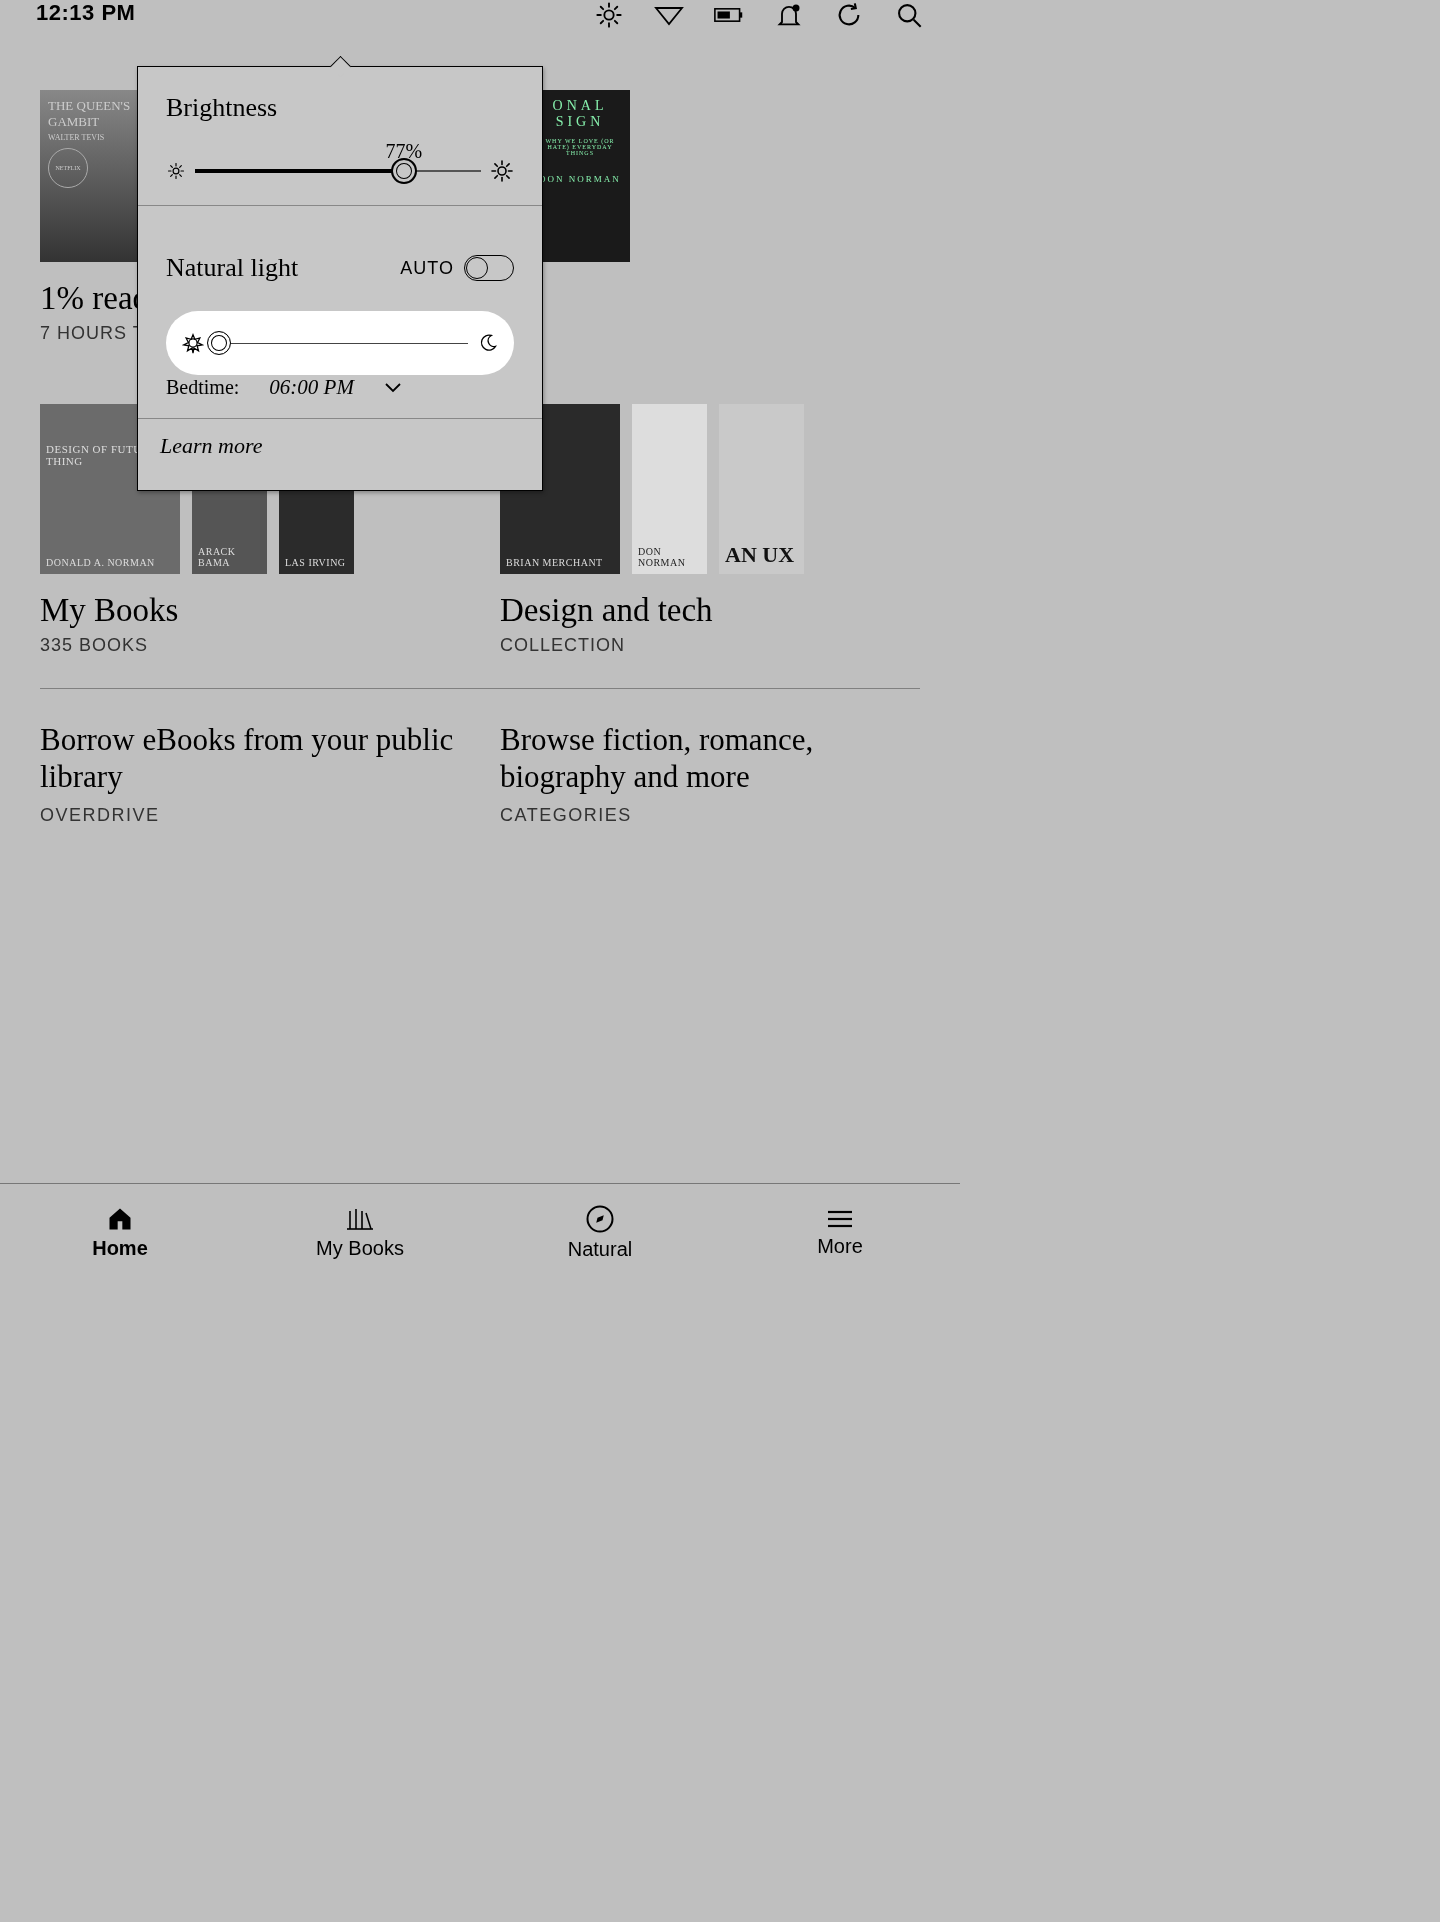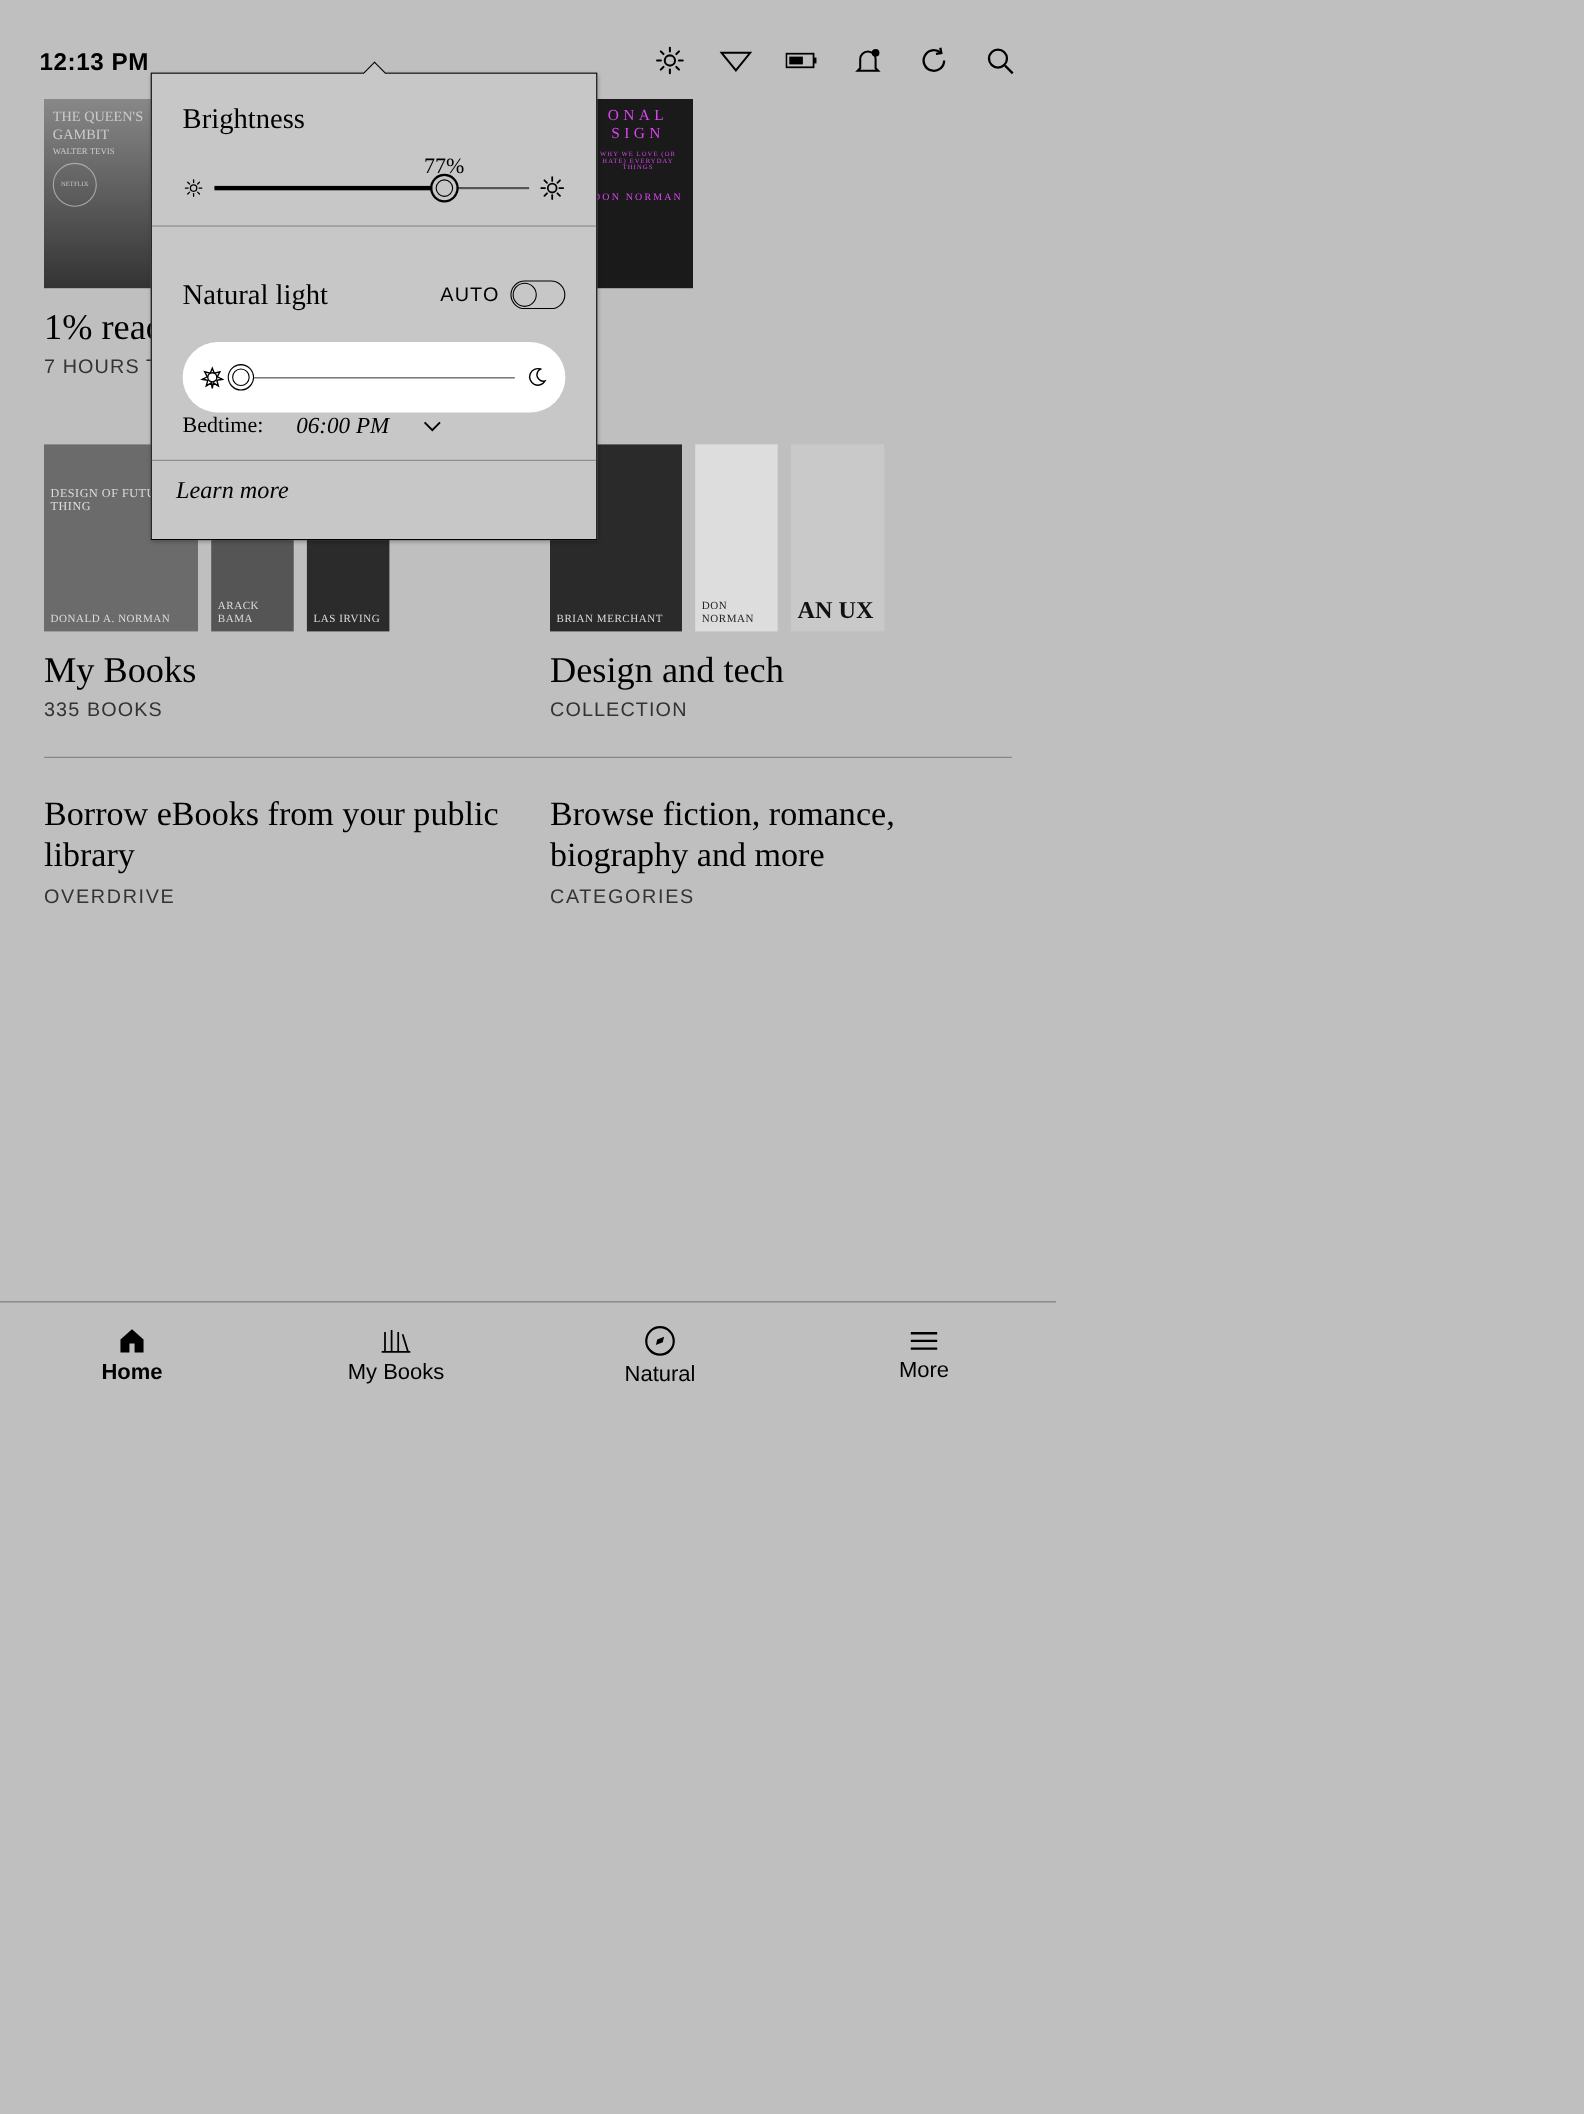--- a/index.html
+++ b/index.html
@@ -6,21 +6,21 @@
   html, body { width: 960px; height: 1281px; overflow: hidden; }
   body {
     font-family: Georgia, 'Times New Roman', serif;
     background: #bfbfbf;
     position: relative;
     color: #000;
   }
   
   .statusbar {
     position: absolute; top: 0; left: 0; right: 0; height: 70px;
-    display: flex; align-items: flex-end; padding: 0 36px 0 36px;
+    display: flex; align-items: flex-start; padding: 0 36px 0 36px;
   }
   .statusbar .time { font-family: -apple-system, Helvetica, Arial, sans-serif; font-size: 22px; font-weight: 600; letter-spacing: 0.5px; }
   .statusbar .icons { margin-left: auto; display: flex; gap: 30px; align-items: center; }
   .statusbar .icons > * { width: 30px; height: 30px; display:flex; align-items:center; justify-content:center; }
   svg { display:block; }
 
   
   .home {
     position: absolute; inset: 0; padding: 90px 40px 0 40px;
   }
@@ -29,21 +29,21 @@
   .cover.wide { width:140px; }
   .section-title { font-size:33px; margin-top:18px; }
   .section-sub { font-family:-apple-system,Helvetica,Arial,sans-serif; font-size:18px; letter-spacing:1px; color:#333; margin-top:6px; }
   .two-col { display:flex; gap:40px; }
   .col { flex:1; }
   hr.sep { border:none; border-top:1px solid #808080; margin:32px 0; }
   .link-title { font-size:31px; line-height:1.2; }
   .link-sub { font-family:-apple-system,Helvetica,Arial,sans-serif; font-size:18px; letter-spacing:1.5px; color:#333; margin-top:10px; }
 
   .big-cover { background:#444; color:#ccc; width:130px; height:172px; display:flex; flex-direction:column; justify-content:flex-end; padding:8px; font-size:11px; text-transform:uppercase;}
-  .big-cover.dark{ background:#1a1a1a; color:#d946ef;}
+  .big-cover.dark{ background:#1a1a1a; color:#86efac;}
   .big-cover-row{ display:flex; gap:360px; }
 
   
   .navbar {
     position:absolute; left:0; right:0; bottom:0; height:98px;
     border-top:1px solid #777; display:flex; background:#bfbfbf;
   }
   .navbar .tab { flex:1; display:flex; flex-direction:column; align-items:center; justify-content:center; gap:4px;text-align:center; }
   .navbar .tab .lbl { font-family:-apple-system,Helvetica,Arial,sans-serif; font-size:20px; }
   .navbar .tab.active .lbl { font-weight:700; }

